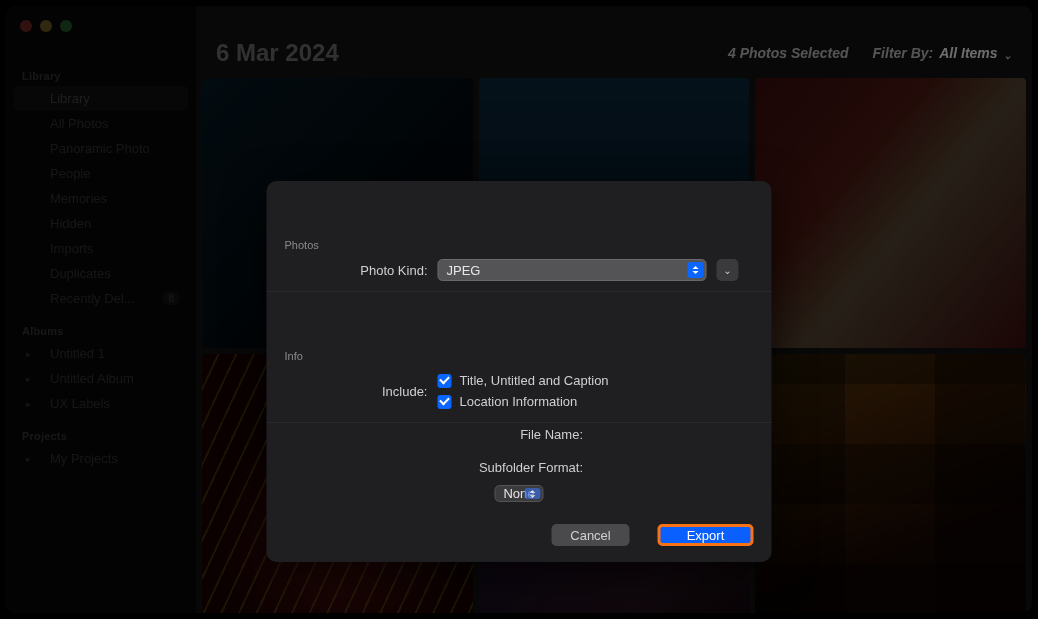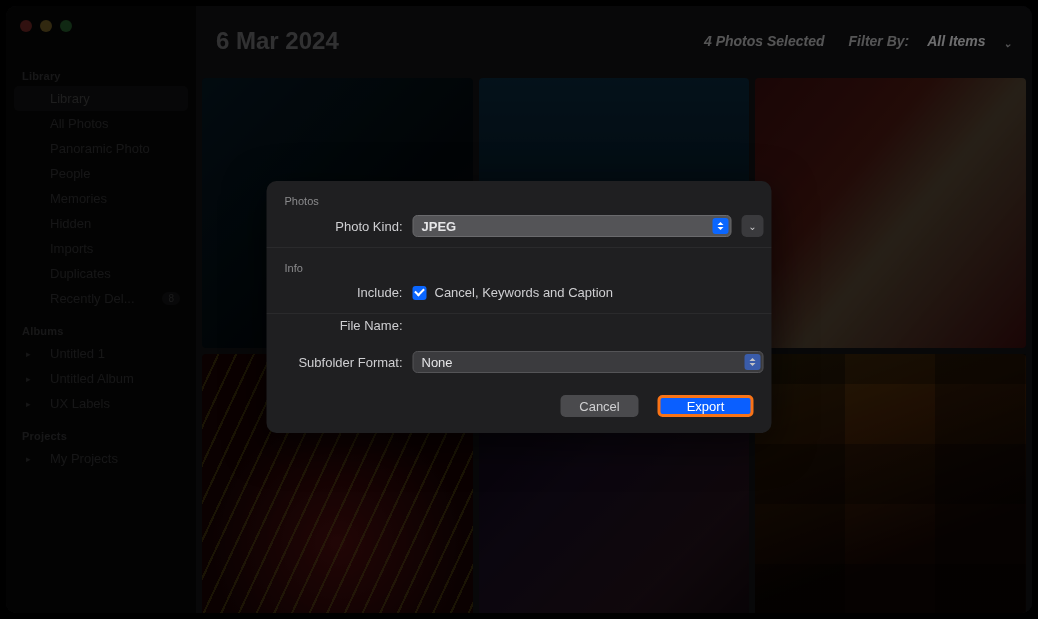--- a/index.html
+++ b/index.html
@@ -33,48 +33,48 @@
 .thumb.a { background: linear-gradient(135deg, #0c3a55 0%, #071821 60%, #1a2428 100%); }
 .thumb.b { background: linear-gradient(180deg, #1a5d8a 0%, #0b2a3d 80%); }
 .thumb.c { background: linear-gradient(130deg, #8a1f1f 0%, #b33a2a 35%, #c9a87a 55%, #8a1f1f 100%); }
 .thumb.d { background: radial-gradient(circle at 50% 70%, #b02020 0%, #3a0808 55%), linear-gradient(180deg, #0a0a0c 0%, #0a0a0c 100%); position: relative; overflow: hidden; }
 .thumb.d::after { content: ""; position: absolute; inset: 0; background: repeating-linear-gradient(115deg, rgba(230,230,40,0) 0 14px, rgba(230,230,40,0.45) 14px 16px); mix-blend-mode: screen; }
 .thumb.e { background: linear-gradient(135deg, #1a0f2a 0%, #3a2050 40%, #552a40 75%, #2a1520 100%); }
 .thumb.f { background: linear-gradient(160deg, #c88820 0%, #a05010 30%, #301008 70%); position: relative; }
 .thumb.f::after { content: ""; position: absolute; inset: 0; background: repeating-linear-gradient(0deg, rgba(0,0,0,0.3) 0 60px, rgba(0,0,0,0) 60px 120px), repeating-linear-gradient(90deg, rgba(0,0,0,0.35) 0 90px, rgba(0,0,0,0) 90px 180px); }
 
 
-.topbar { position: absolute; top: 0; left: 0; right: 0; height: 70px; display: flex; align-items: center; padding: 0 20px; z-index: 30; }
+.topbar { position: absolute; top: 12px; left: 0; right: 0; height: 70px; display: flex; align-items: center; padding: 0 20px; z-index: 30; }
 .date-title { font-size: 24px; font-weight: 700; color: rgba(230,230,232,0.35); }
 .topbar-right { margin-left: auto; display: flex; align-items: center; gap: 24px; font-size: 14px; color: rgba(230,230,232,0.65); font-weight: 600; font-style: italic; }
-.filter-group { display: flex; align-items: flex-end; gap: 18px; }
+.filter-group { display: flex; align-items: flex-end; gap: 6px; }
 .filter-value { color: rgba(245,245,247,0.8); }
 
 
 .dim-overlay { position: absolute; inset: 0; background: rgba(0,0,0,0.45); z-index: 60; }
 
 
 .sheet { position: absolute; left: 50%; top: 175px; transform: translateX(-50%); width: 505px; background: #1f1f21; border-radius: 10px; padding: 0 0 16px 0; z-index: 100; box-shadow: 0 10px 40px rgba(0,0,0,0.6); }
-.sect-title { font-size: 11px; color: #8a8a8c; padding: 14px 0 4px 18px; }
-.row { display: flex; align-items: center; padding: 4px 8px; gap: 10px; }
+.sect-title { font-size: 11px; color: #8a8a8c; padding: 14px 0 4px 18px; margin-top: 44px; }
+.row { display: flex; align-items: center; padding: 4px 33px; gap: 10px; justify-content: center; }
 .row-label { width: 128px; text-align: right; font-size: 13px; color: #cfcfd2; }
 .popup { flex: 1; height: 22px; background: #3b3b3e; border: 1px solid #545457; border-radius: 5px; display: flex; align-items: center; padding: 0 8px; font-size: 13px; color: #e6e6e8; position: relative; }
-.popup.lg { background: #545457; border-color: #6a6a6d; font-weight: bold; }
+.popup.lg { background: #545457; border-color: #6a6a6d; }
 .popup .stepper { position: absolute; right: 2px; top: 2px; bottom: 2px; width: 16px; background: #0a66ff; border-radius: 3px; display: flex; flex-direction: column; align-items: center; justify-content: center; }
 .popup .stepper::before { content: ""; border-left: 3px solid transparent; border-right: 3px solid transparent; border-bottom: 3px solid #fff; margin-bottom: 2px; }
 .popup .stepper::after { content: ""; border-left: 3px solid transparent; border-right: 3px solid transparent; border-top: 3px solid #fff; }
 .popup.muted .stepper { background: #3a6bd8; opacity: 0.7; }
 
 .expand-btn { width: 22px; height: 22px; background: #3a3a3d; border-radius: 5px; display: flex; align-items: center; justify-content: center; color: #cacacc; font-size: 10px; }
 
 .check-row { display: flex; align-items: center; gap: 8px; font-size: 13px; color: #cfcfd2; padding: 3px 0; }
 .checkbox { width: 14px; height: 14px; border-radius: 3px; background: #0a66ff; display: flex; align-items: center; justify-content: center; }
 .checkbox::after { content: ""; width: 4px; height: 7px; border: solid #fff; border-width: 0 2px 2px 0; transform: rotate(45deg) translate(-1px, -1px); }
 
-.button-row { display: flex; justify-content: flex-end; gap: 19px; padding: 18px 18px 0; }
+.button-row { display: flex; justify-content: flex-end; gap: 28px; padding: 18px 18px 0; }
 .btn { height: 22px; min-width: 78px; border-radius: 5px; font-size: 13px; display: flex; align-items: center; justify-content: center; padding: 0 16px; }
 .btn.secondary { background: #4a4a4d; color: #d0d0d2; }
 .btn.primary { background: #0a5fff; color: #fff; border: 3px solid #f97316; font-weight: 500; min-width: 96px; }
 
 .hr { height: 1px; background: rgba(255,255,255,0.05); margin: 6px 0 0; }
 </style>
 </head>
 <body>
 
 <div class="window">
@@ -178,30 +178,34 @@
       </div>
     </div>
 
     <div class="hr"></div>
     <div class="sect-title">Info</div>
     <div class="row">
       <div class="row-label">Include:</div>
       <div style="flex:1;">
         <div class="check-row">
           <div class="checkbox"></div>
-          <span>Cancel, Keywords and Caption</span>
+          <span>Title, Untitled and Caption</span>
+        </div>
+        <div class="check-row">
+          <div class="checkbox"></div>
+          <span>Location Information</span>
         </div>
       </div>
     </div>
 
     <div class="hr"></div>
     <div class="row">
       <div class="row-label">File Name:</div>
     </div>
-    <div class="row" style="margin-top:10px;">
+    <div class="row" style="margin-top:10px;flex-direction:column;">
       <div class="row-label">Subfolder Format:</div>
       <div class="popup muted">
         <span>None</span>
         <span class="stepper"></span>
       </div>
     </div>
 
     <div class="button-row">
       <div class="btn secondary">
           <span>Cancel</span>

